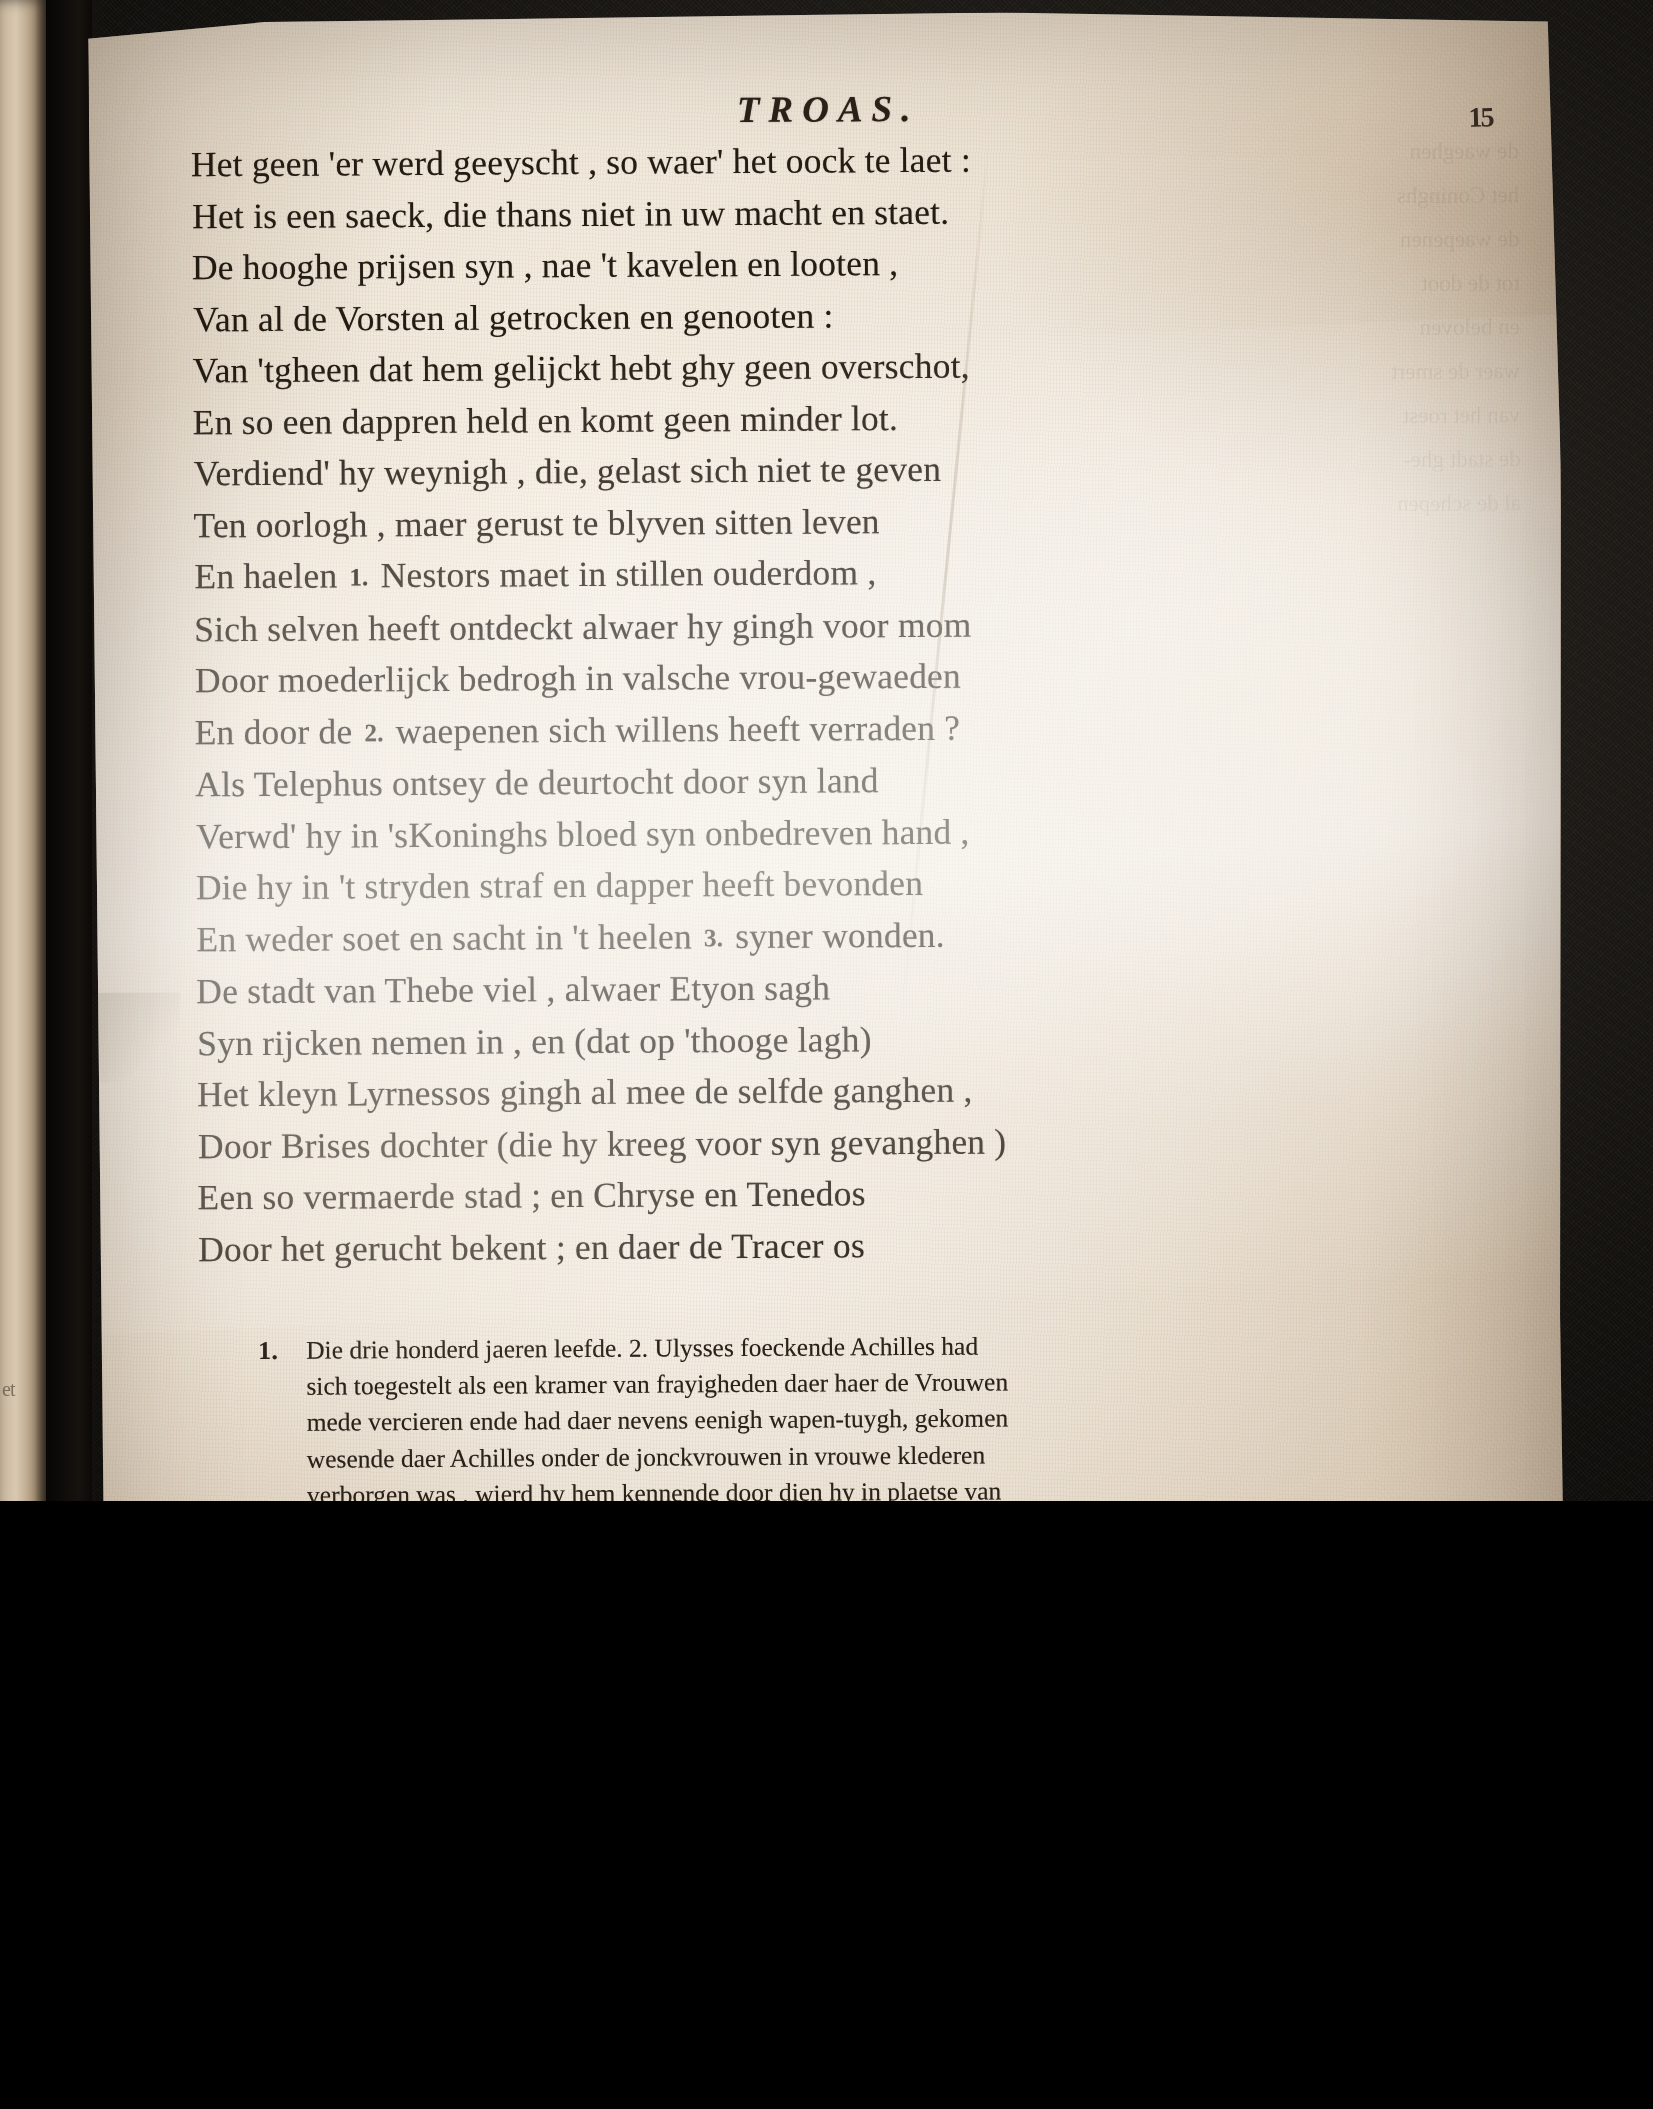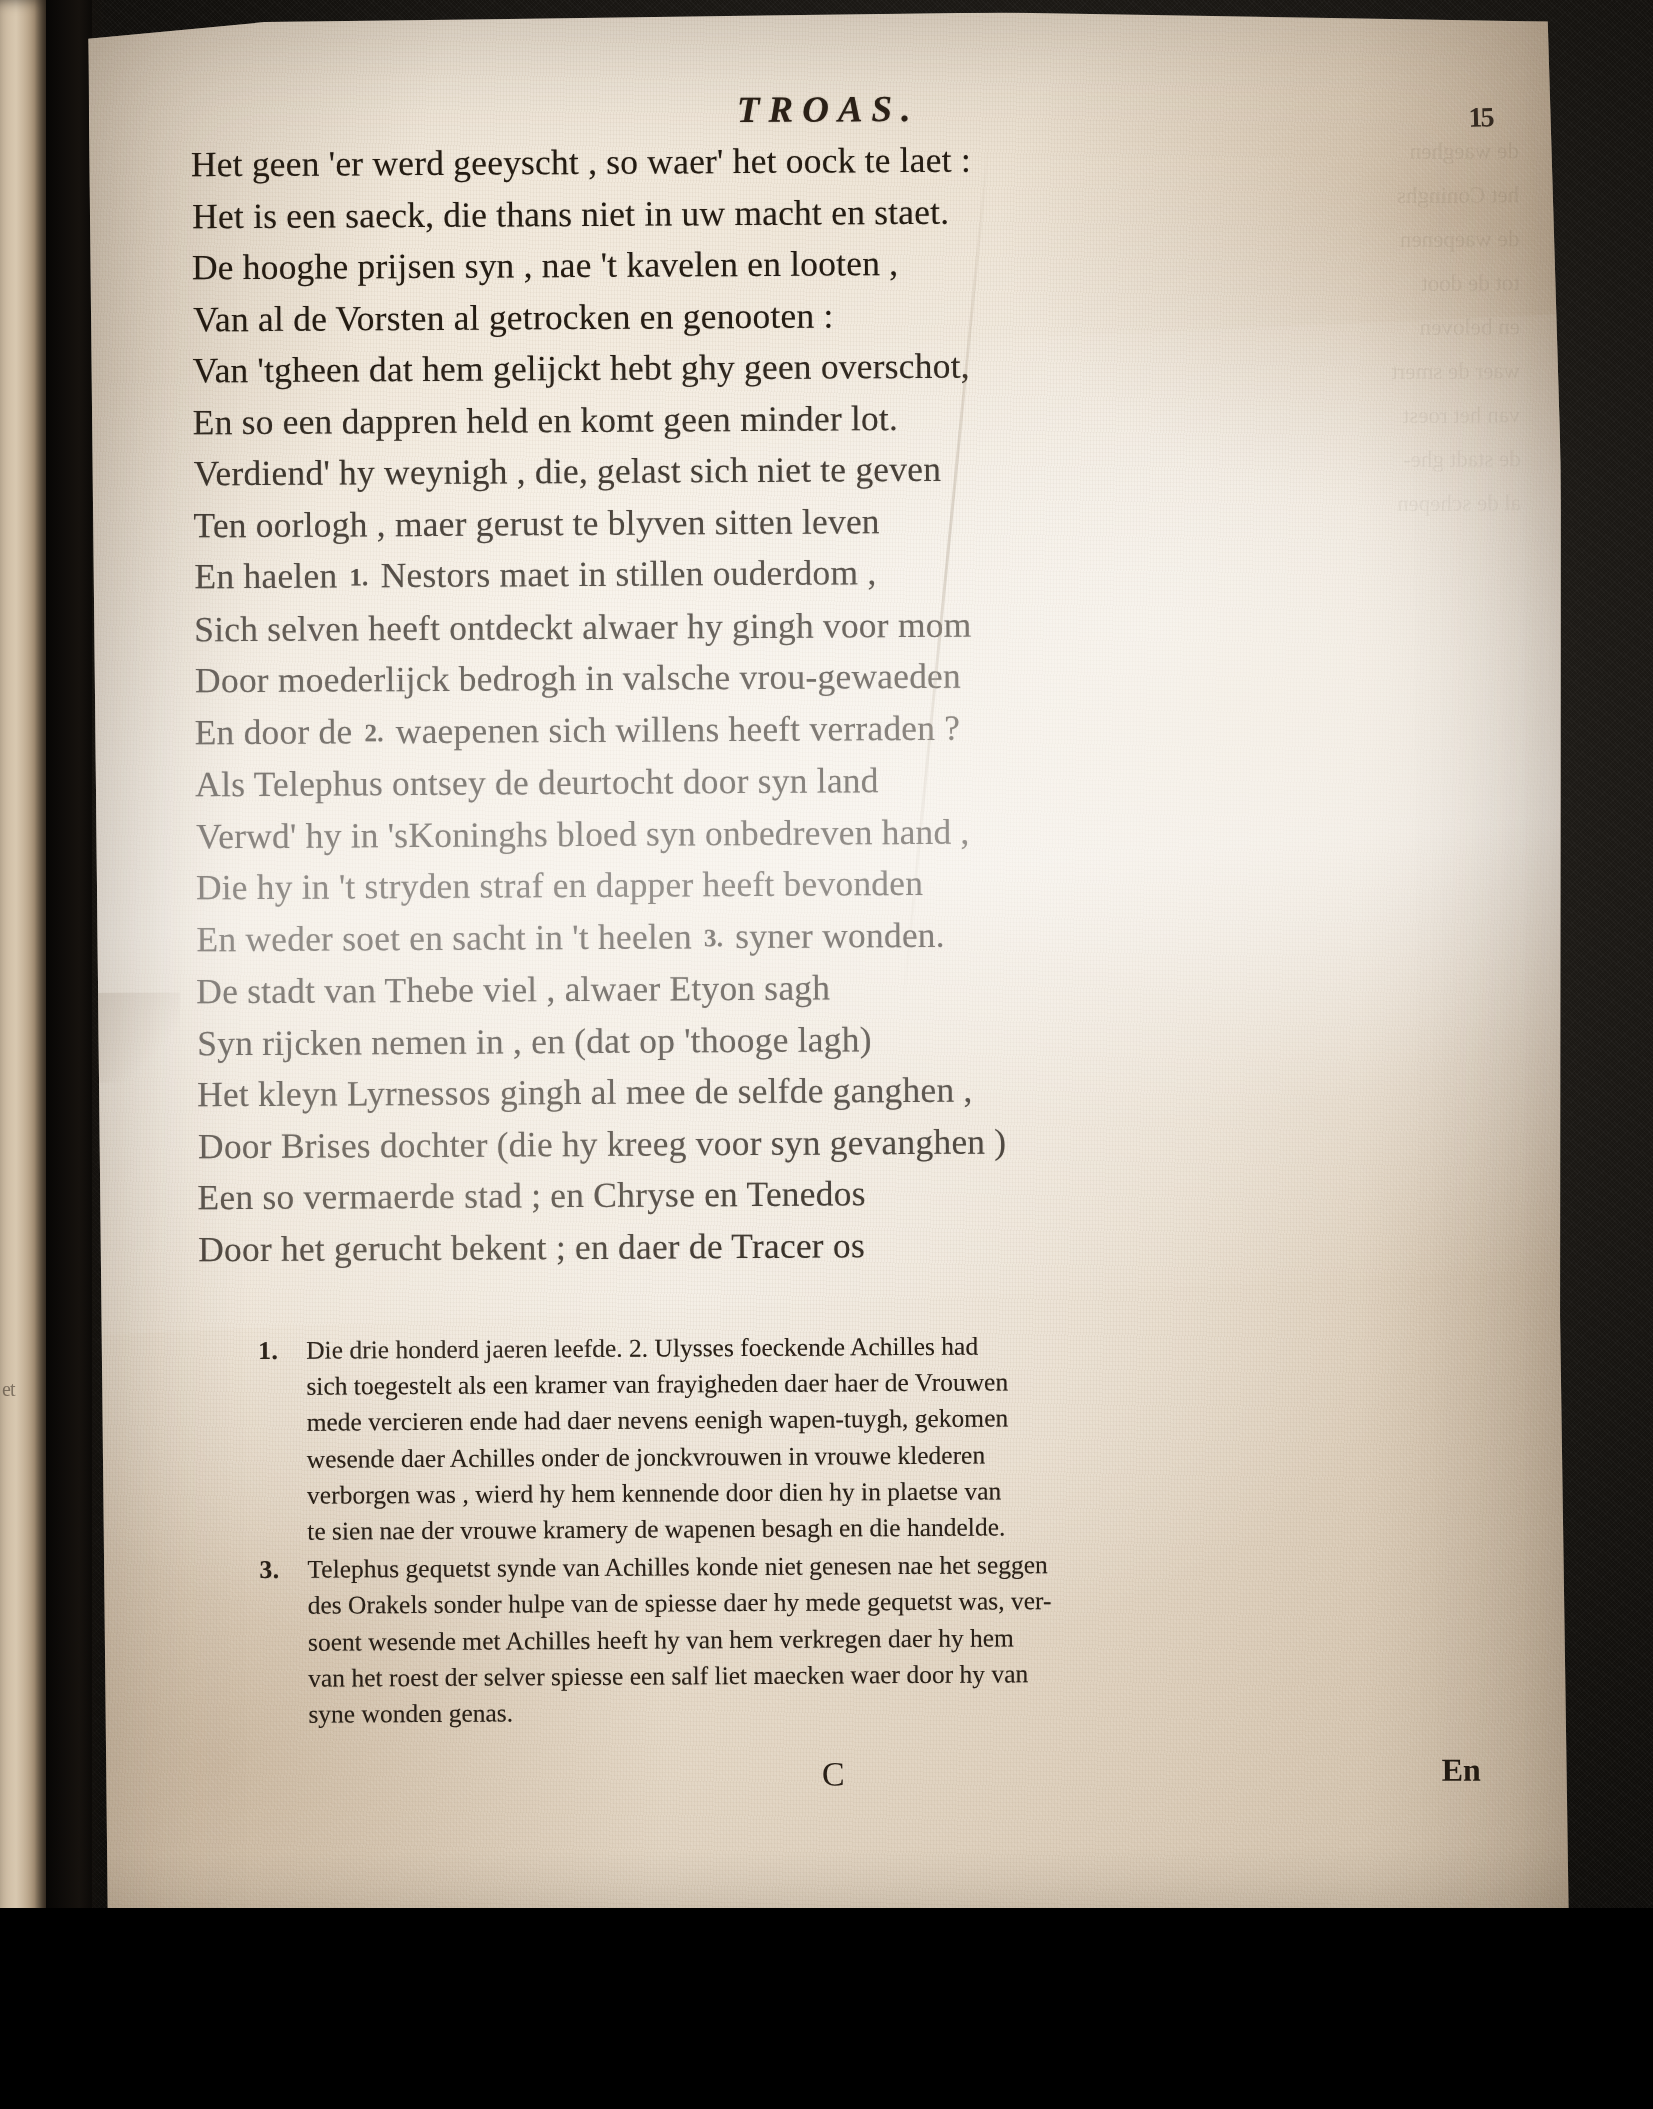--- a/index.html
+++ b/index.html
@@ -3,21 +3,21 @@
 <meta charset="utf-8">
 <style>
   * { box-sizing: border-box; }
   html, body {
     margin: 0; padding: 0;
     background: #000;
   }
   #page {
     position: relative;
     width: 1653px;
-    height: 1908px;
+    height: 1501px;
     overflow: hidden;
     background: #15120f;
     font-family: "Liberation Serif", serif;
   }
 
   
   .backdrop {
     position: absolute; inset: 0;
     background:
       radial-gradient(ellipse at 60% 40%, #2c2823 0%, #13110e 70%, #0b0a08 100%);

